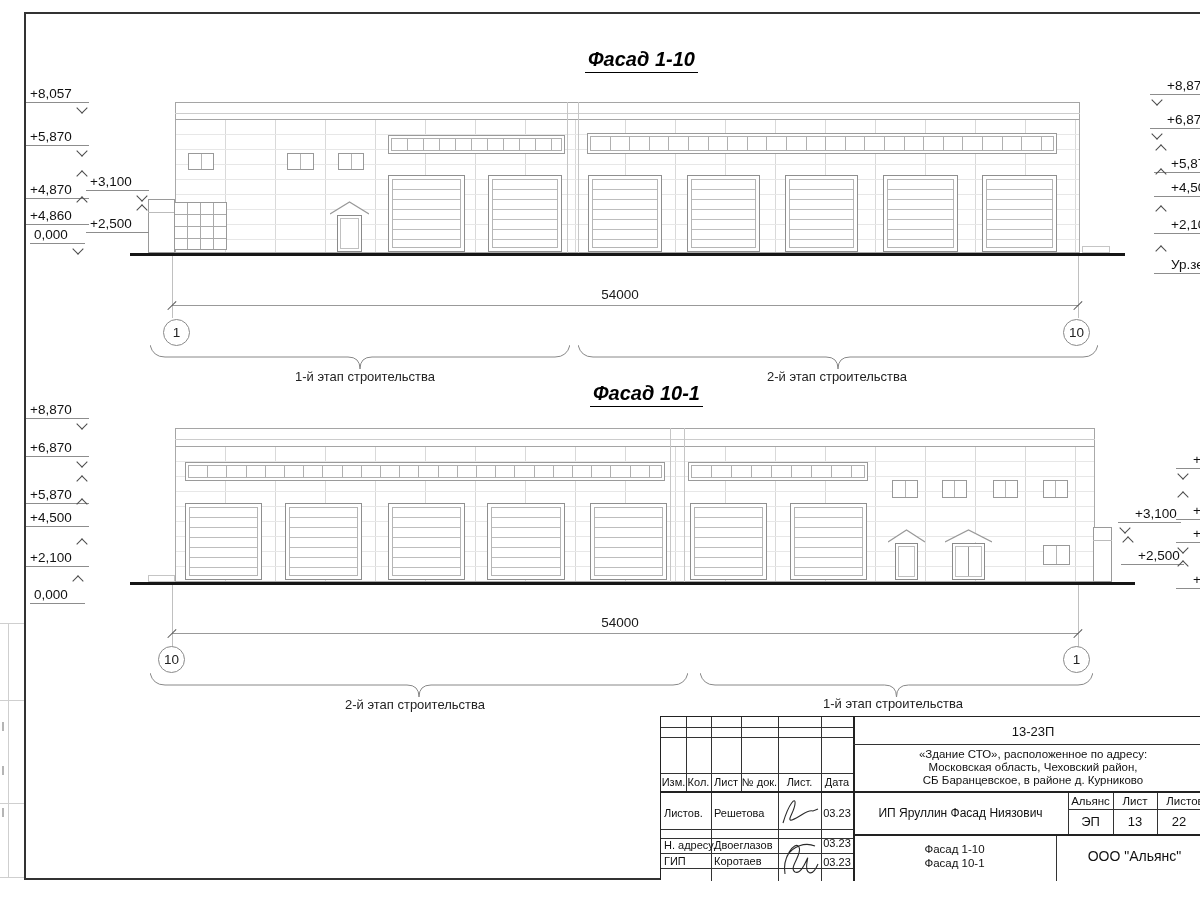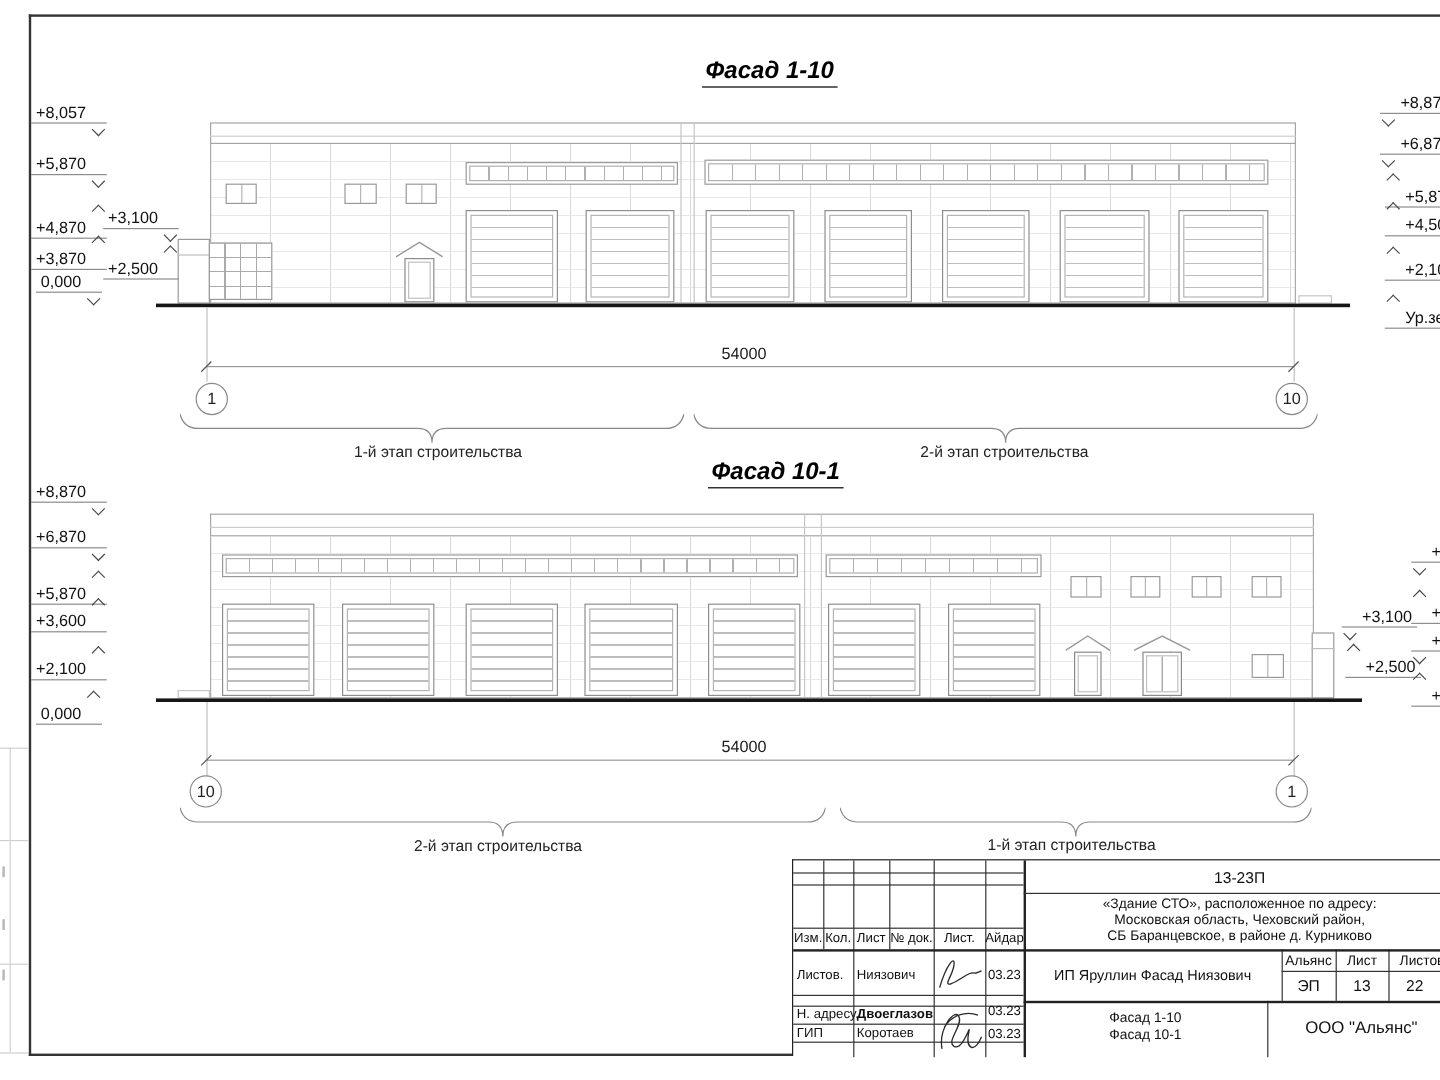--- a/index.html
+++ b/index.html
@@ -177,21 +177,21 @@
       <div style="position: absolute; box-sizing: border-box; left: 700px; top: 670px; width: 393px; height: 30px;"><svg width="393" height="30">
           <path d="M0,3 Q3,15 15,15 L184.5,15 Q196.5,15 196.5,27 Q196.5,15 208.5,15 L378,15 Q390,15 393,3" fill="none" stroke="#888" stroke-width="1"></path>
         </svg></div>
     </div>
 
   <div class="ftitle" style="left:585px;top:48px;"><span>Фасад 1-10</span></div>
 
   <div class="mark ar dn" style="left:26px;top:86px;"><span>+8,057</span><i class="arr"></i></div>
   <div class="mark ar dn" style="left:26px;top:129px;"><span>+5,870</span><i class="arr"></i></div>
   <div class="mark ar up" style="left:26px;top:182px;"><span>+4,870</span><i class="arr"></i></div>
-  <div class="mark ar up" style="left:26px;top:208px;"><span>+3,870</span><i class="arr"></i></div>
+  <div class="mark ar up" style="left:26px;top:208px;"><span>+4,860</span><i class="arr"></i></div>
   <div class="mark ar dn" style="left:30px;top:227px;"><span>0,000</span><i class="arr"></i></div>
   <div class="mark ar dn" style="left:86px;top:174px;"><span>+3,100</span><i class="arr"></i></div>
   <div class="mark ar up" style="left:86px;top:216px;"><span>+2,500</span><i class="arr"></i></div>
   <div class="mark al dn" style="left:1150px;top:78px;"><span>+8,870</span><i class="arr"></i></div>
   <div class="mark al dn" style="left:1150px;top:112px;"><span>+6,870</span><i class="arr"></i></div>
   <div class="mark al up" style="left:1154px;top:156px;"><span>+5,87</span><i class="arr"></i></div>
   <div class="mark al up" style="left:1154px;top:180px;"><span>+4,50</span><i class="arr"></i></div>
   <div class="mark al up" style="left:1154px;top:217px;"><span>+2,10</span><i class="arr"></i></div>
   <div class="mark al up" style="left:1154px;top:257px;"><span>Ур.зе</span><i class="arr"></i></div>
 
@@ -199,21 +199,21 @@
   <div class="bubble" style="left:163px;top:319px;">1</div>
   <div class="bubble" style="left:1063px;top:319px;">10</div>
   <div class="stagelabel" style="left:280px;top:369px;">1-й этап строительства</div>
   <div class="stagelabel" style="left:752px;top:369px;">2-й этап строительства</div>
 
   <div class="ftitle" style="left:590px;top:382px;"><span>Фасад 10-1</span></div>
 
   <div class="mark ar dn" style="left:26px;top:402px;"><span>+8,870</span><i class="arr"></i></div>
   <div class="mark ar dn" style="left:26px;top:440px;"><span>+6,870</span><i class="arr"></i></div>
   <div class="mark ar up" style="left:26px;top:487px;"><span>+5,870</span><i class="arr"></i></div>
-  <div class="mark ar up" style="left:26px;top:510px;"><span>+3,600</span><i class="arr"></i></div>
+  <div class="mark ar up" style="left:26px;top:510px;"><span>+4,500</span><i class="arr"></i></div>
   <div class="mark ar up" style="left:26px;top:550px;"><span>+2,100</span><i class="arr"></i></div>
   <div class="mark ar up" style="left:30px;top:587px;"><span>0,000</span><i class="arr"></i></div>
   <div class="mark al dn" style="left:1118px;top:506px;"><span>+3,100</span><i class="arr"></i></div>
   <div class="mark al up" style="left:1121px;top:548px;"><span>+2,500</span><i class="arr"></i></div>
   <div class="mark al dn" style="left:1176px;top:452px;"><span>+5,8</span><i class="arr"></i></div>
   <div class="mark al up" style="left:1176px;top:503px;"><span>+4,8</span><i class="arr"></i></div>
   <div class="mark al dn" style="left:1176px;top:526px;"><span>+1,8</span><i class="arr"></i></div>
   <div class="mark al up" style="left:1176px;top:572px;"><span>+0,8</span><i class="arr"></i></div>
 
   <div class="dimtext" style="left:585px;top:615px;">54000</div>
@@ -245,27 +245,27 @@
     <div class="tbh" style="left:0;top:136px;width:192px;"></div>
     <div class="tbh" style="left:0;top:151px;width:192px;"></div>
     <div class="tbh" style="left:407px;top:92px;width:145px;"></div>
     <div class="tbh thick" style="left:192px;top:117px;width:360px;"></div>
 
     <div class="tbt tc" style="left:0;top:59px;width:25px;">Изм.</div>
     <div class="tbt tc" style="left:25px;top:59px;width:25px;">Кол.</div>
     <div class="tbt tc" style="left:50px;top:59px;width:30px;">Лист</div>
     <div class="tbt tc" style="left:80px;top:59px;width:37px;">№ док.</div>
     <div class="tbt tc" style="left:117px;top:59px;width:43px;">Лист.</div>
-    <div class="tbt tc" style="left:160px;top:59px;width:32px;">Айдар</div>
+    <div class="tbt tc" style="left:160px;top:59px;width:32px;">Дата</div>
 
     <div class="tbt" style="left:3px;top:90px;">Листов.</div>
-    <div class="tbt" style="left:53px;top:90px;">Ниязович</div>
+    <div class="tbt" style="left:53px;top:90px;">Решетова</div>
     <div class="tbt tc" style="left:160px;top:90px;width:32px;">03.23</div>
     <div class="tbt" style="left:3px;top:122px;">Н. адресу.</div>
-    <div class="tbt" style="left:53px;top:122px;font-weight:bold;">Двоеглазов</div>
+    <div class="tbt" style="left:53px;top:122px;">Двоеглазов</div>
     <div class="tbt tc" style="left:160px;top:120px;width:32px;">03.23</div>
     <div class="tbt" style="left:3px;top:138px;">ГИП</div>
     <div class="tbt" style="left:53px;top:138px;">Коротаев</div>
     <div class="tbt tc" style="left:160px;top:139px;width:32px;">03.23</div>
 
     <div class="abs" style="left:118px;top:76px;width:42px;height:36px;">
       <svg width="42" height="36">
           <path d="M4,30 C10,10 17,3 16,11 C15,20 7,28 13,27 C22,24 28,16 34,18 L39,16" fill="none" stroke="#2a2a2a" stroke-width="1.1"></path>
         </svg>
     </div>

